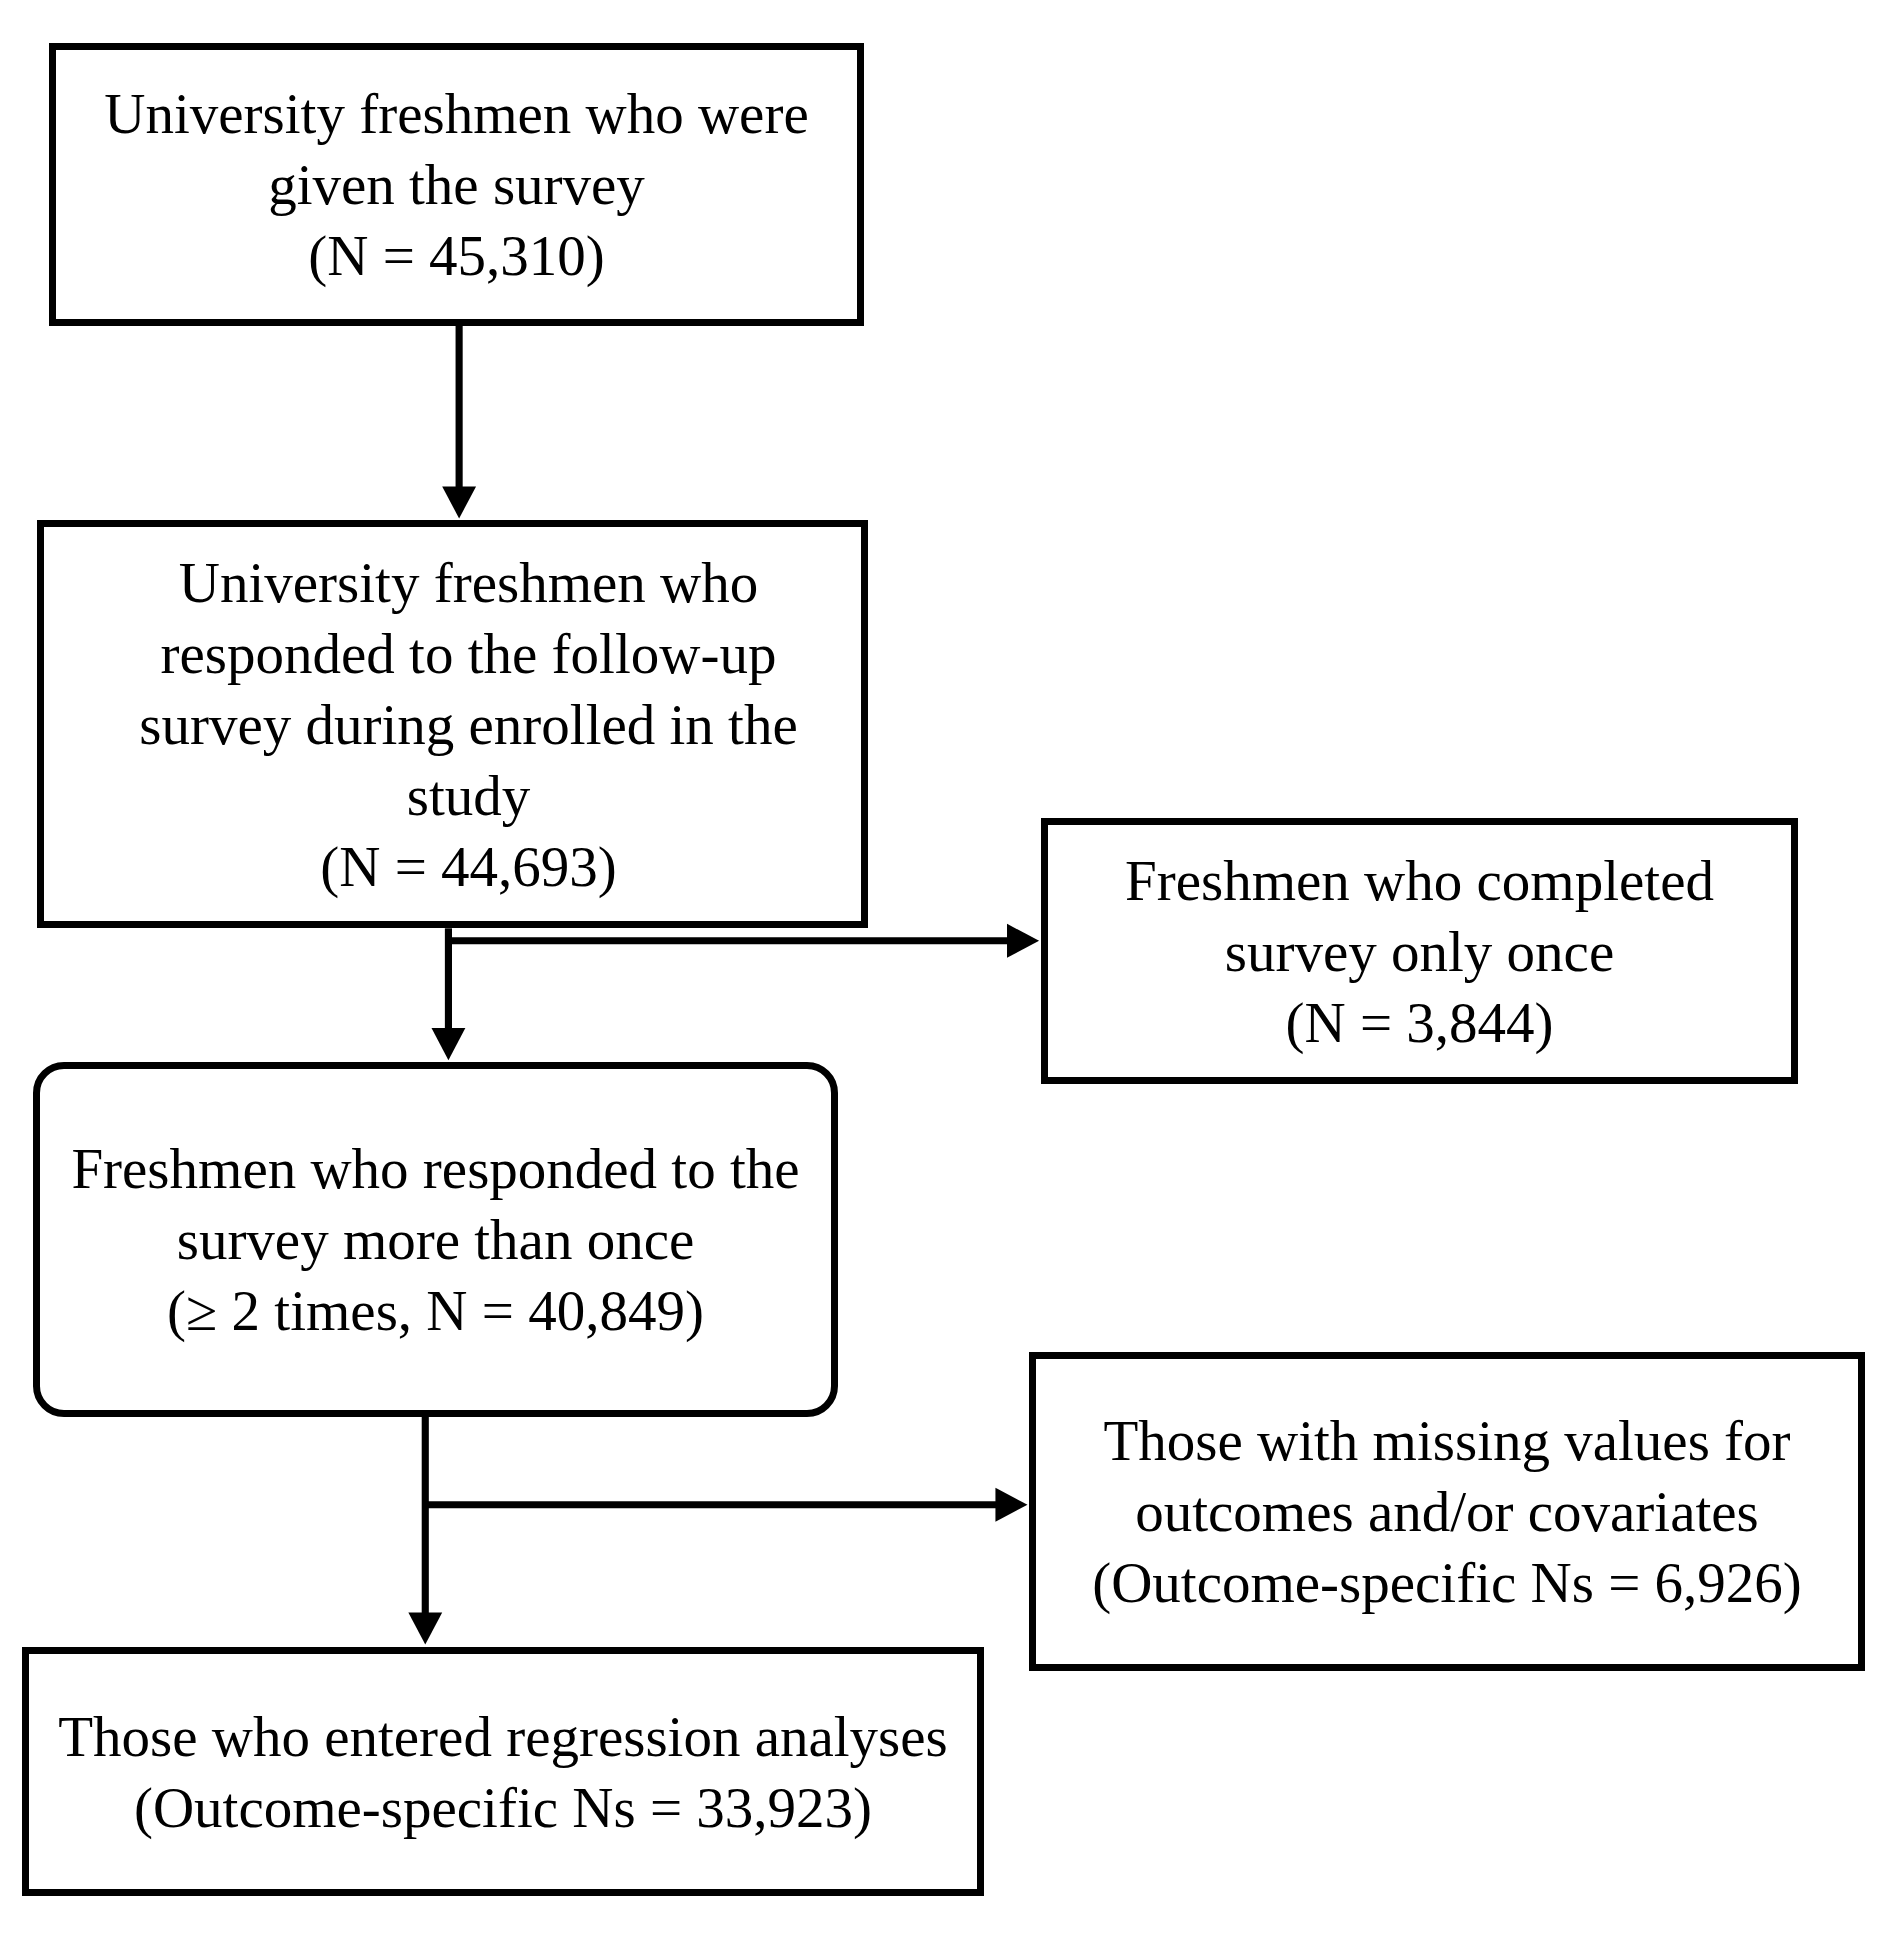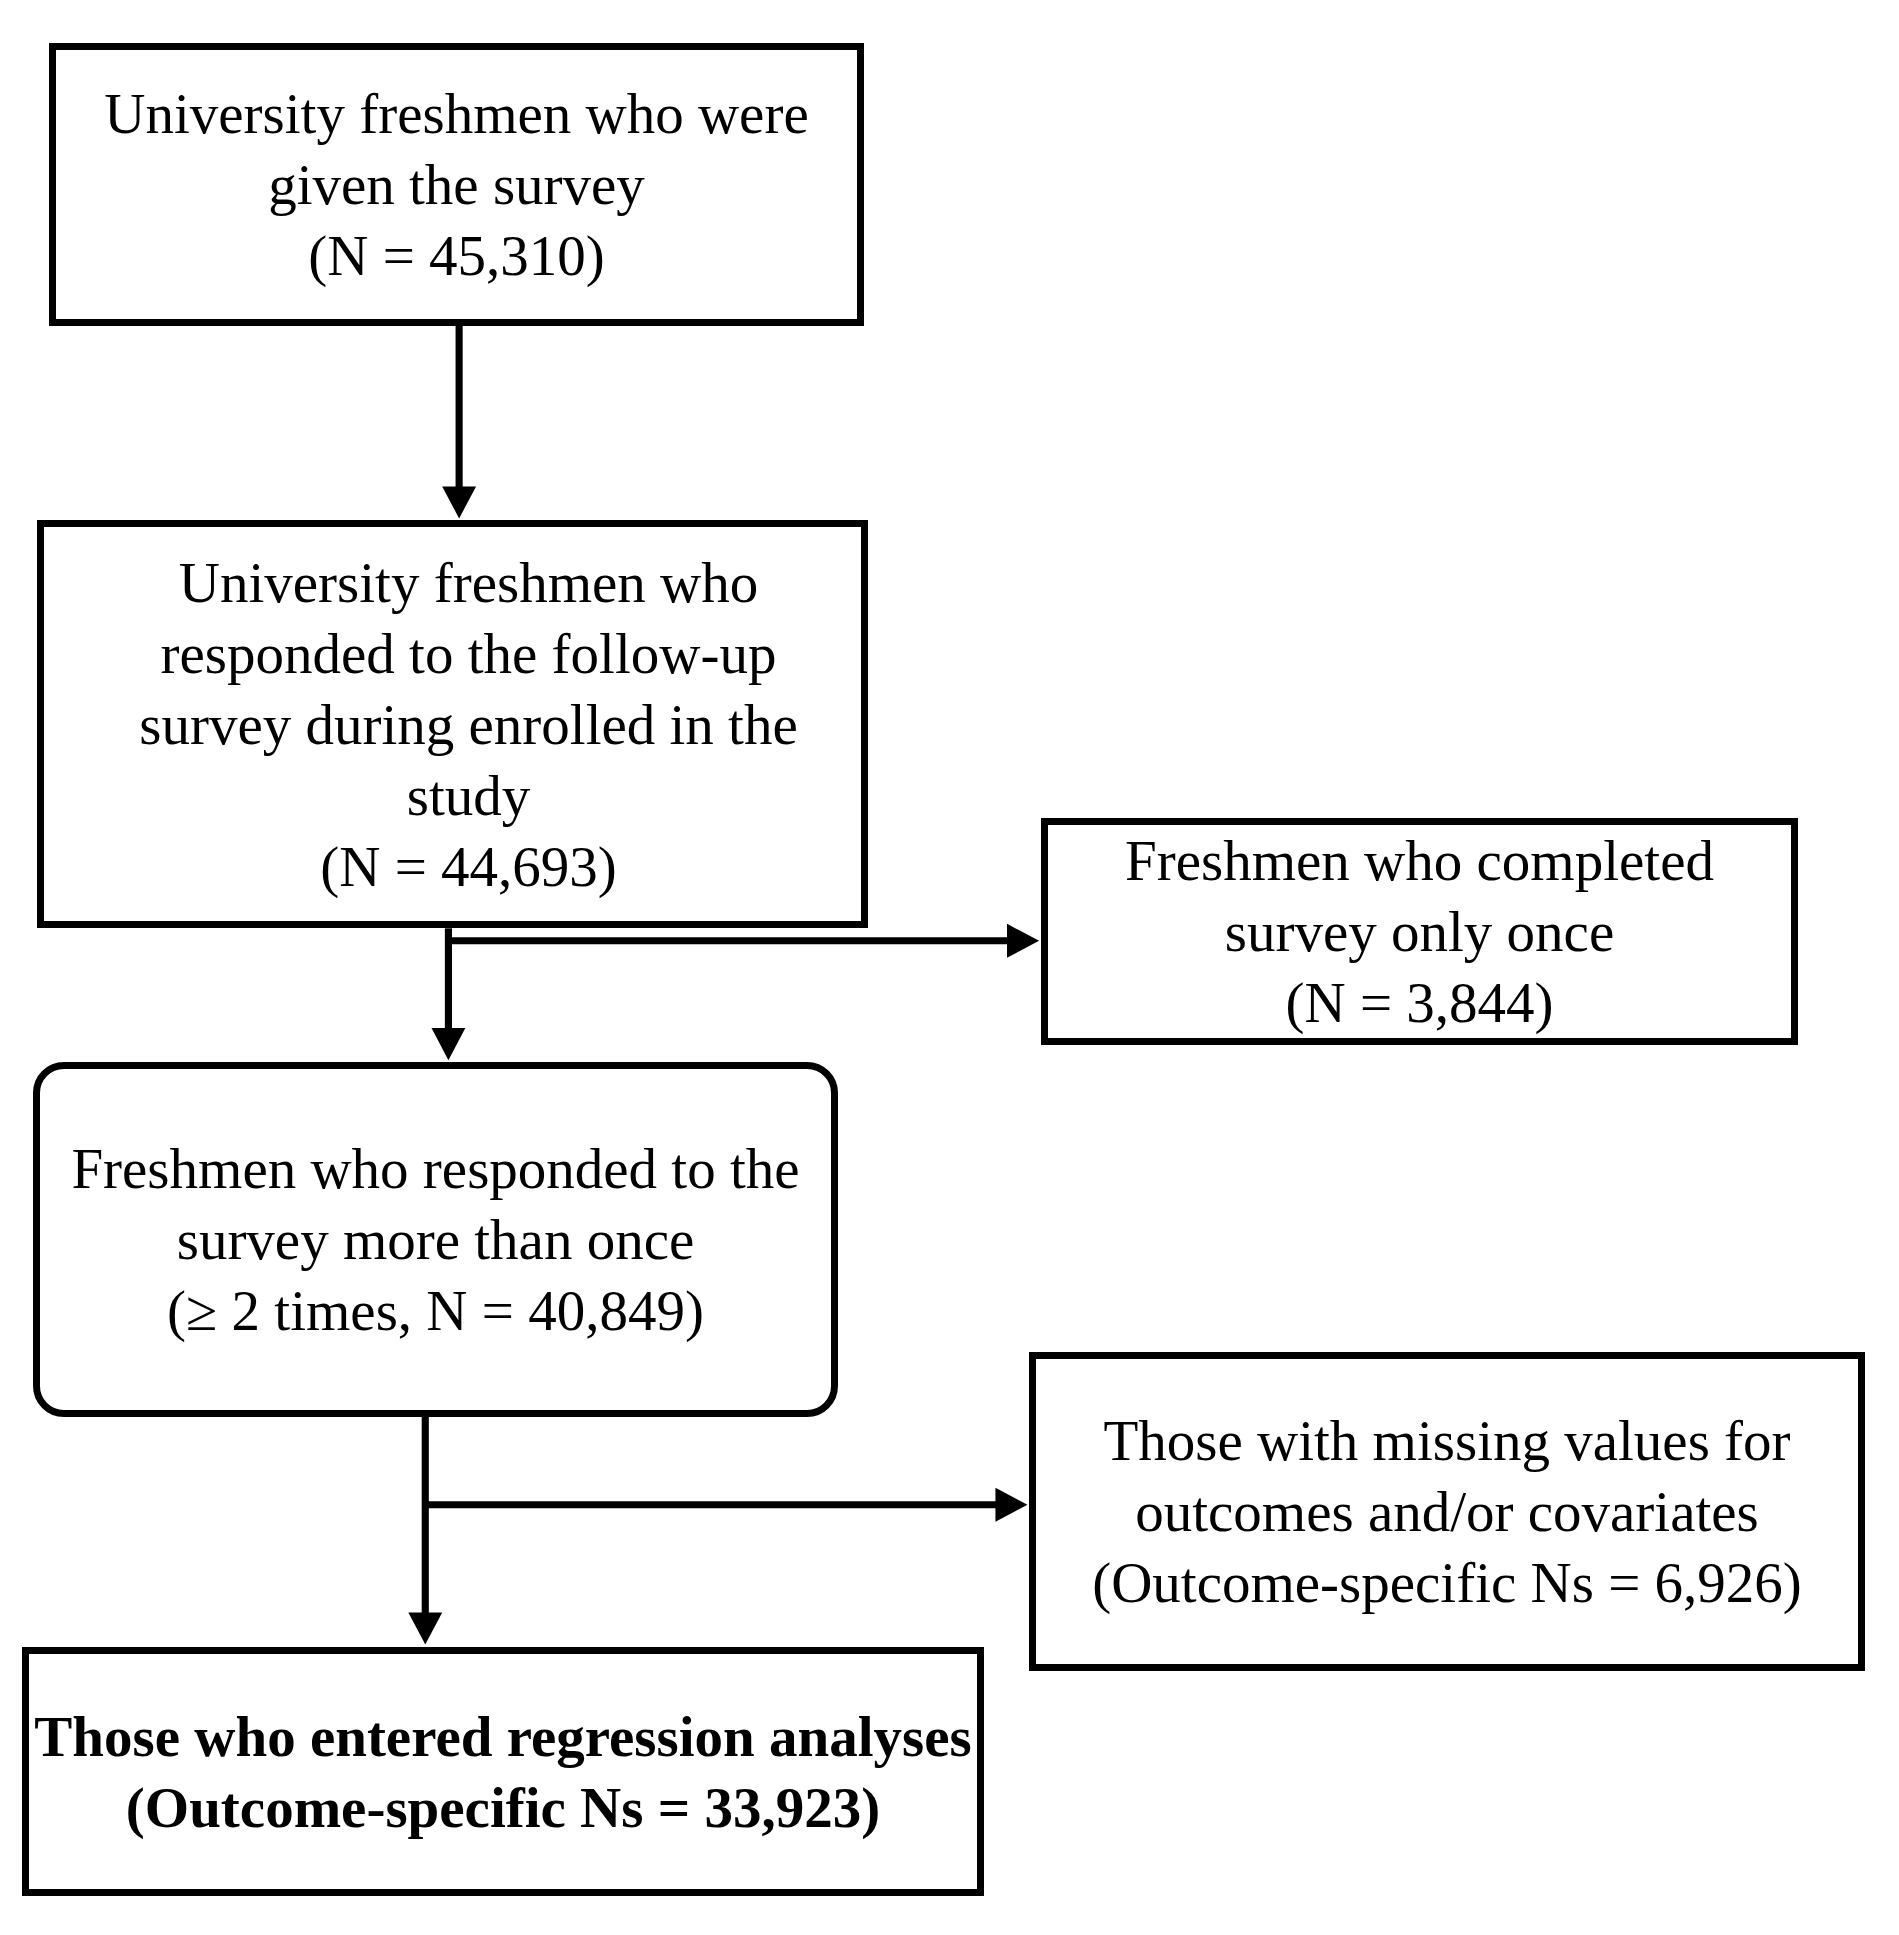--- a/index.html
+++ b/index.html
@@ -27,24 +27,24 @@
   .fbox .txt {
     width: 100%;
     text-align: center;
     white-space: pre-line;
     font-size: 57px;
     line-height: 71px;
     color: #000000;
   }
   #box-given      { left: 49px;   top: 43px;   width: 815px;  height: 283px; }
   #box-responded  { left: 37px;   top: 520px;  width: 831px;  height: 408px; padding-left: 32px; }
-  #box-once       { left: 1041px; top: 818px;  width: 757px;  height: 227px; }
+  #box-once       { left: 1041px; top: 818px;  width: 757px;  height: 266px; }
   #box-multi      { left: 33px;   top: 1062px; width: 805px;  height: 355px; border-radius: 31px; }
   #box-missing    { left: 1029px; top: 1352px; width: 836px;  height: 319px; align-items: center; }
-  #box-regression { left: 22px;   top: 1647px; width: 962px; height: 249px; font-weight: bold; }
+  #box-regression { left: 22px;   top: 1647px; width: 962px; height: 249px; }
   svg.connectors {
     position: absolute;
     left: 0;
     top: 0;
     pointer-events: none;
   }
 </style>
 </head>
 <body>
 

